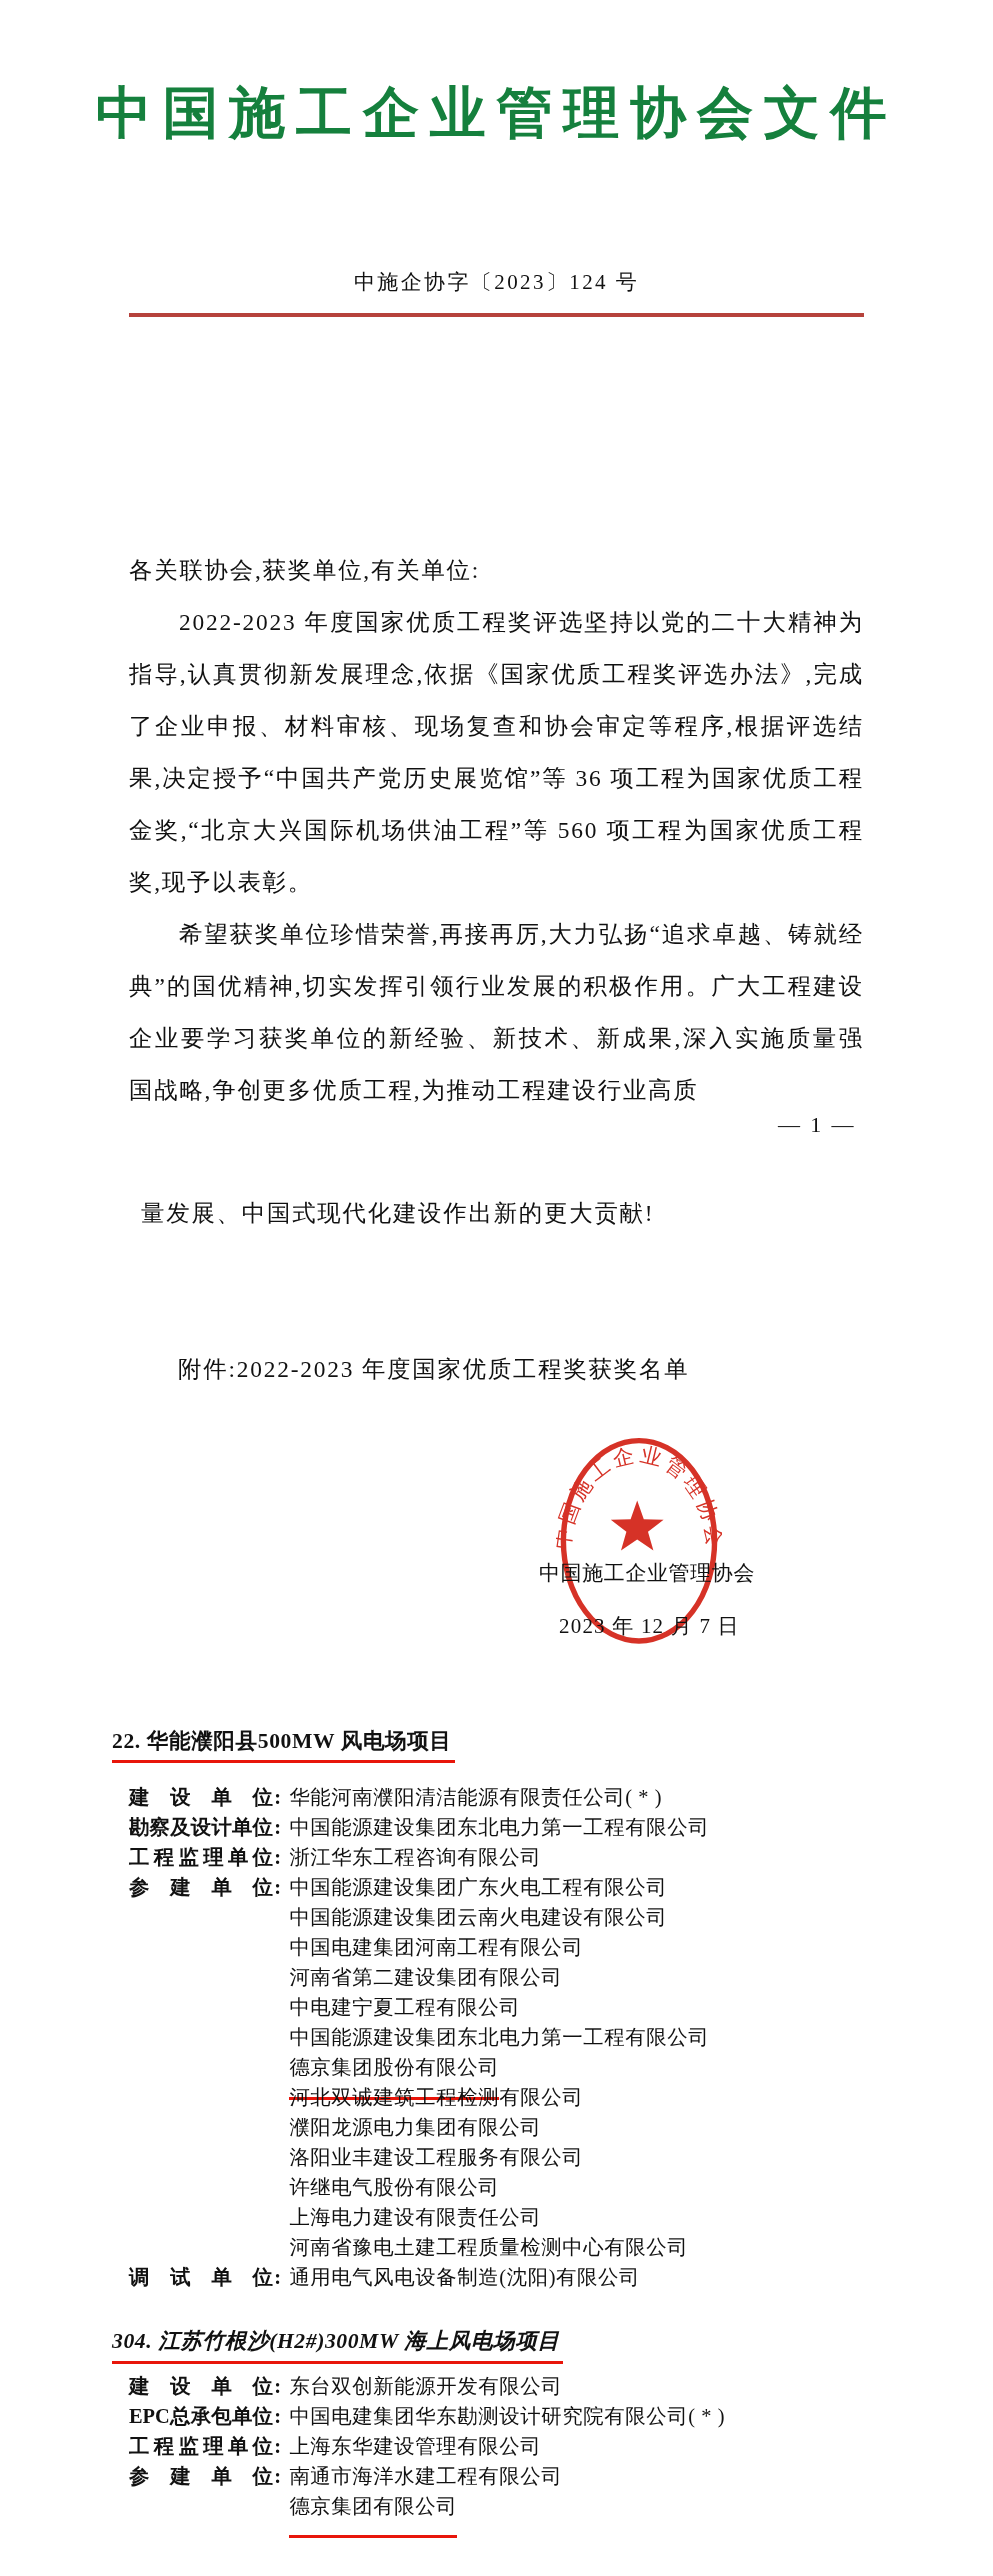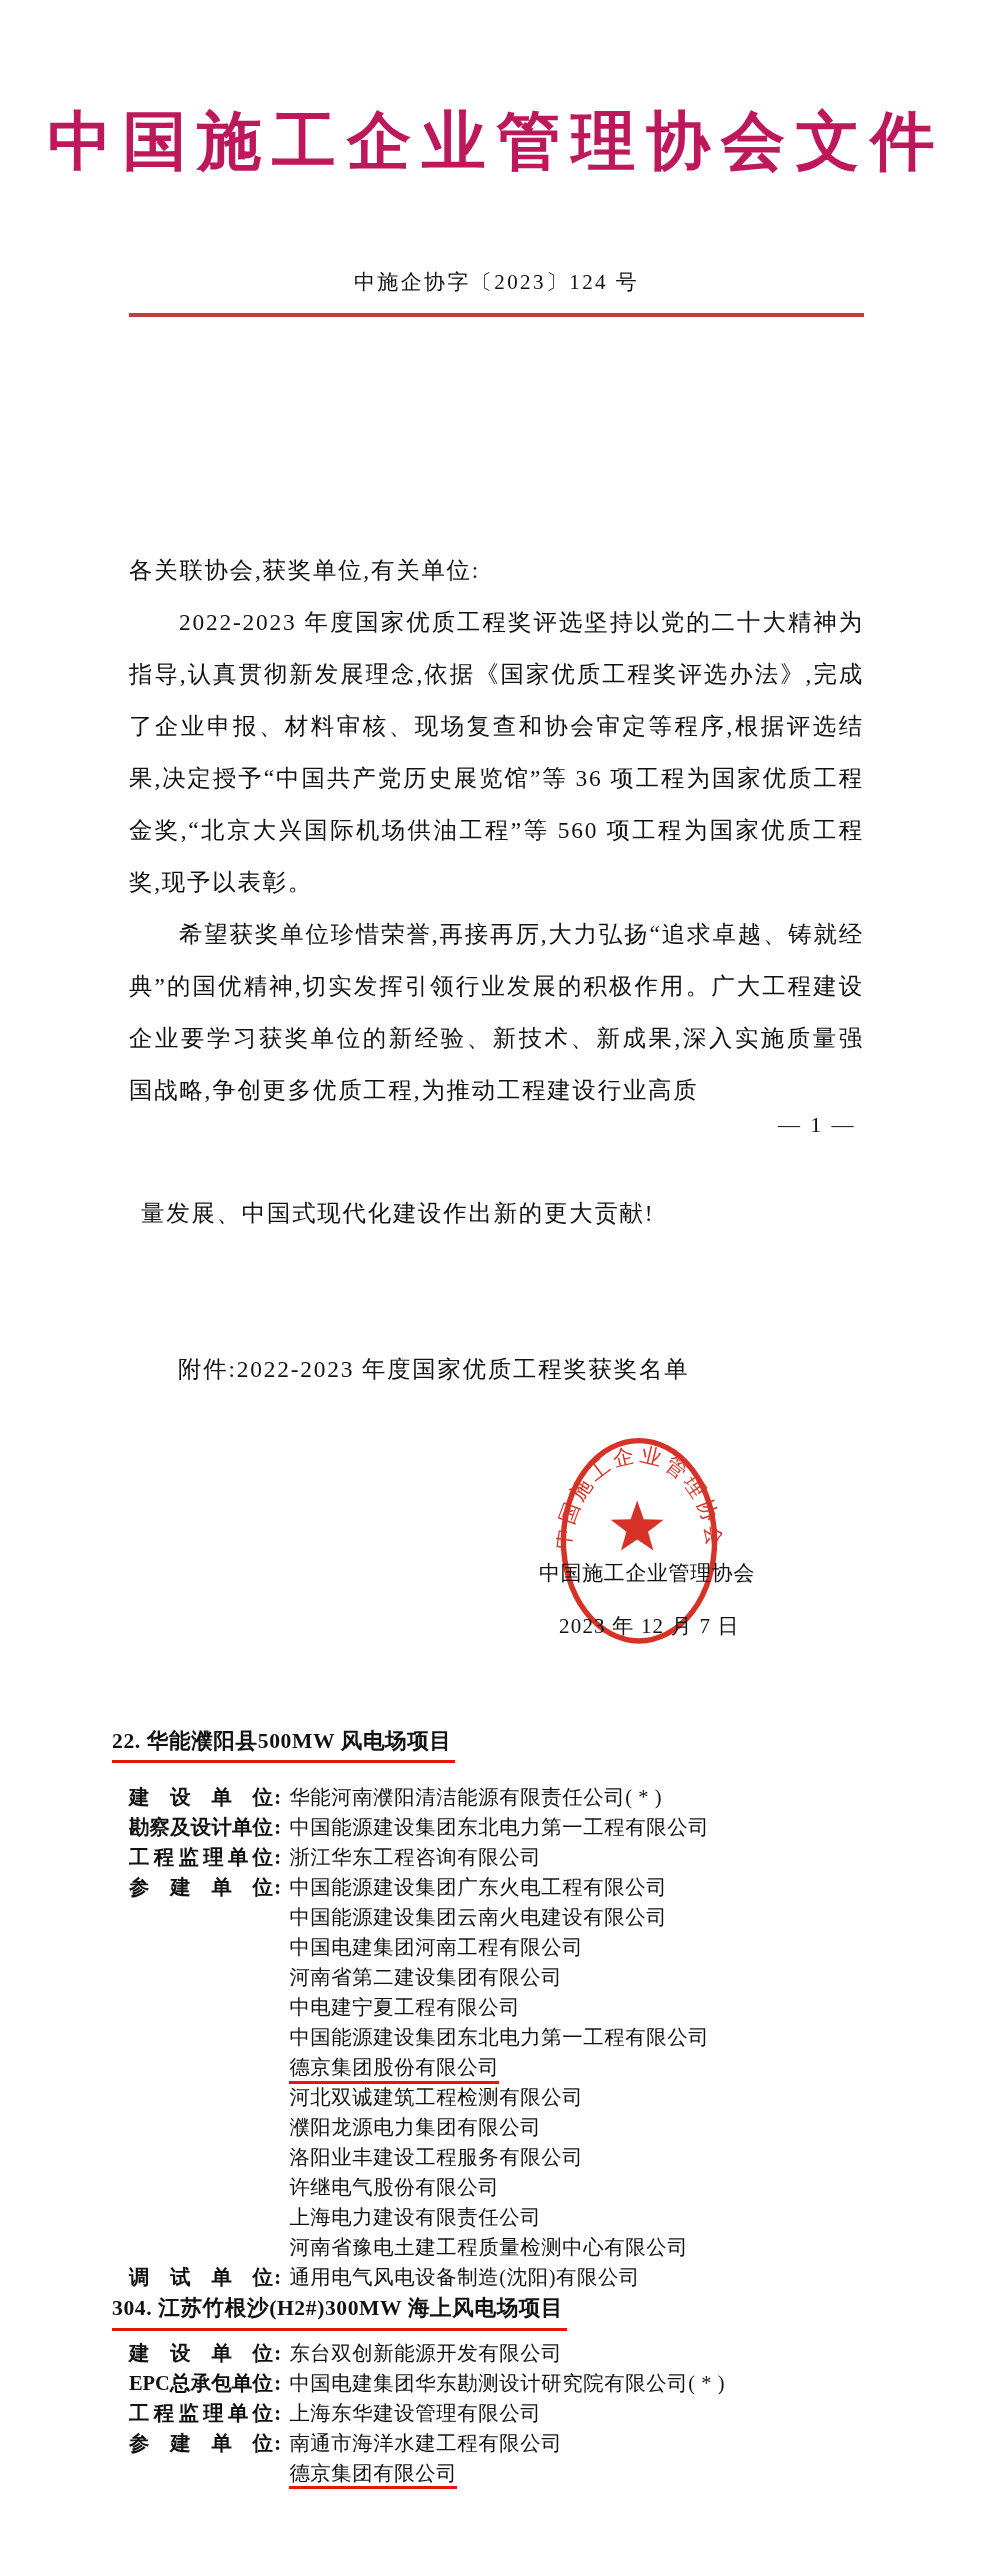--- a/index.html
+++ b/index.html
@@ -8,25 +8,24 @@
     width:993px;height:2576px;
     margin:0 auto;
     background:#ffffff;
     overflow:hidden;
     font-family:"Liberation Serif","DejaVu Serif",serif;
     color:#111;
   }
   .org-header{
     position:absolute;top:76px;left:0;width:100%;
     text-align:center;
-    font-size:64px;font-weight:bold;
+    font-size:56px;font-weight:bold;
     letter-spacing:10.8px;
-    color:#be185d;
+    color:#15803d;
     white-space:nowrap;
-    margin-top:22px;
   }
   .doc-number{
     position:absolute;top:268px;left:0;width:100%;
     text-align:center;
     font-size:21px;letter-spacing:2.4px;
   }
   .red-rule{
     position:absolute;top:313px;left:129px;
     width:735px;height:3.6px;
     background:#b6423c;
@@ -80,21 +79,21 @@
   }
   .award-heading{
     display:table;
     margin-left:112px;
     font-size:21.6px;font-weight:bold;
     letter-spacing:0.6px;
     padding:0 3.6px 5.4px 0;
     border-bottom:3px solid #e8150a;
     text-align:center;
   }
-  .award-heading.second{margin-top:1px;}
+  .award-heading.second{margin-top:34px;font-style:italic;}
   .rows{margin-top:19px;}
   .rows.second{margin-top:7.2px;}
   .arow{
     height:30px;line-height:30px;
     margin-left:129px;
     white-space:nowrap;
   }
   .lbl{
     display:inline-block;
     width:144px;
@@ -103,21 +102,21 @@
     -moz-text-align-last:justify;
     font-weight:bold;
     vertical-align:top;
   }
   .colon{font-weight:bold;margin-left:1.2px;}
   .colon.hidden{visibility:hidden;}
   .val{margin-left:8.4px;letter-spacing:0.6px;}
   .val.uline{
     display:inline-block;
     border-bottom:3px solid #e8150a;
-    padding-bottom:0;
+    padding-bottom:16px;
     line-height:26.4px;
   }
 </style>
 </head>
 <body>
 
 <div class="page">
 
   <div class="org-header">中国施工企业管理协会文件</div>
 

